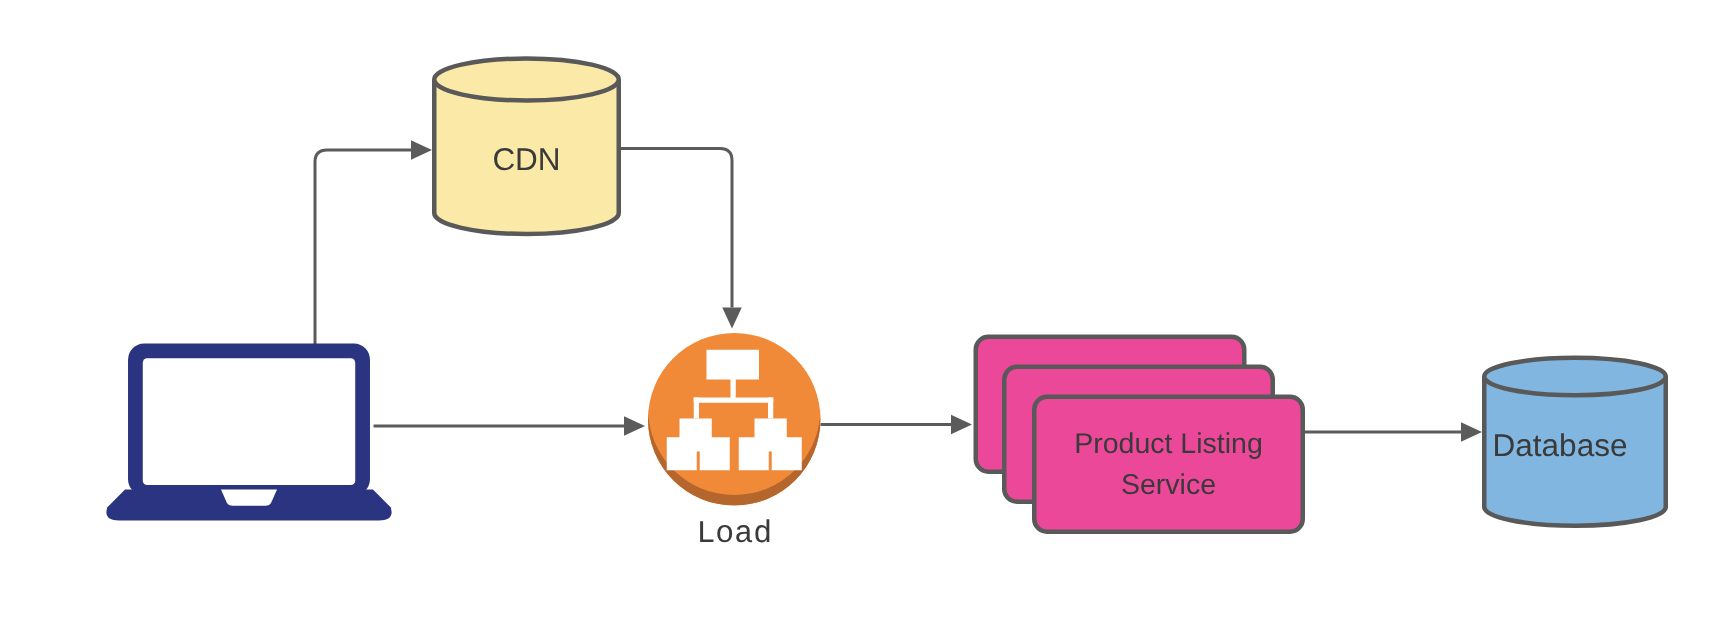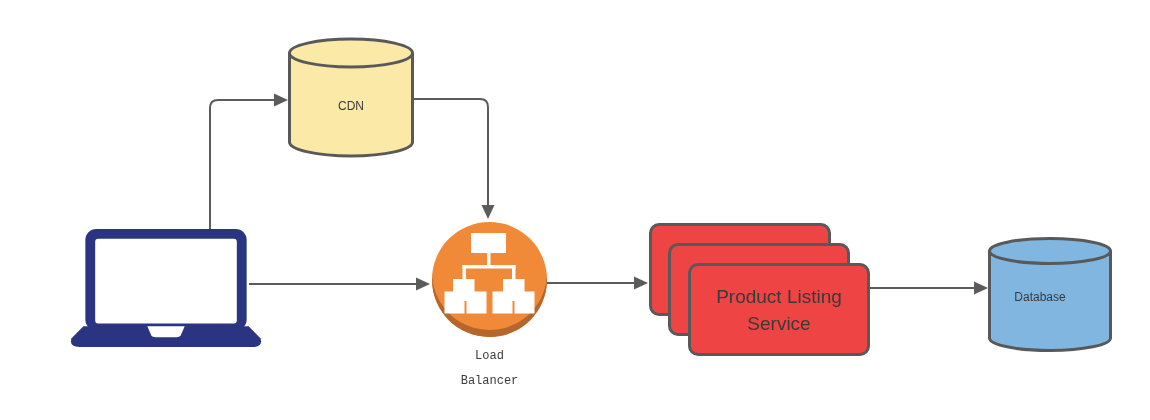--- a/index.html
+++ b/index.html
@@ -4,37 +4,37 @@
 <style>
   html,body{margin:0;padding:0;background:#ffffff;}
   .canvas{
     position:relative;width:1150px;height:420px;background:#ffffff;
     font-family:"Liberation Sans", sans-serif;overflow:hidden;
   }
   .edges-layer{position:absolute;left:0;top:0;z-index:1;}
   .node{position:absolute;z-index:2;}
   .label{
     position:absolute;z-index:3;color:#3a3a3a;text-align:center;
-    font-size:12px;line-height:25px;white-space:nowrap;
+    font-size:21px;line-height:25px;white-space:nowrap;
   }
   .in-shape{
     display:flex;align-items:center;justify-content:center;
     white-space:normal;line-height:27px;
   }
   
   .lb-circle{
     width:115px;height:115px;border-radius:50%;
     background:#f08a38;
     box-shadow:inset 0 -7px 0 #b5662c;
     display:flex;align-items:flex-start;justify-content:center;
   }
   
   .pls-card{
     position:absolute;width:182px;height:93px;box-sizing:border-box;
-    background:#ef4444;border:3px solid #595959;border-radius:10px;
+    background:#ec4899;border:3px solid #595959;border-radius:10px;
   }
   .pls-front{display:flex;align-items:center;justify-content:center;}
   .pls-text{color:#3a3a3a;font-size:19px;line-height:27px;text-align:center;}
 </style>
 </head>
 <body>
 
 <div class="canvas">
 
   <svg class="edges-layer" width="1150" height="420" viewBox="0 0 1150 420">
@@ -83,21 +83,20 @@
         <rect x="59" y="46" width="21.5" height="22"></rect>
         <rect x="0.5" y="58.5" width="20" height="22"></rect>
         <rect x="22.5" y="58.5" width="20" height="22"></rect>
         <rect x="48.5" y="58.5" width="20" height="22"></rect>
         <rect x="70.5" y="58.5" width="20" height="22"></rect>
       </g>
     </svg>
   </div>
   <div class="label" style="left:417px;top:344px;width:145px;font-family:Liberation Mono, monospace;">
     <div>Load</div>
-    <div>Balancer</div>
   </div>
 
   <div class="node" style="left:649px;top:223px;width:222px;height:133px;">
     <div class="pls-card" style="left:0;top:0;"></div>
     <div class="pls-card" style="left:19px;top:20px;"></div>
     <div class="pls-card pls-front" style="left:39px;top:40px;">
       <div class="pls-text">
         <div>Product Listing</div>
         <div>Service</div>
       </div>

